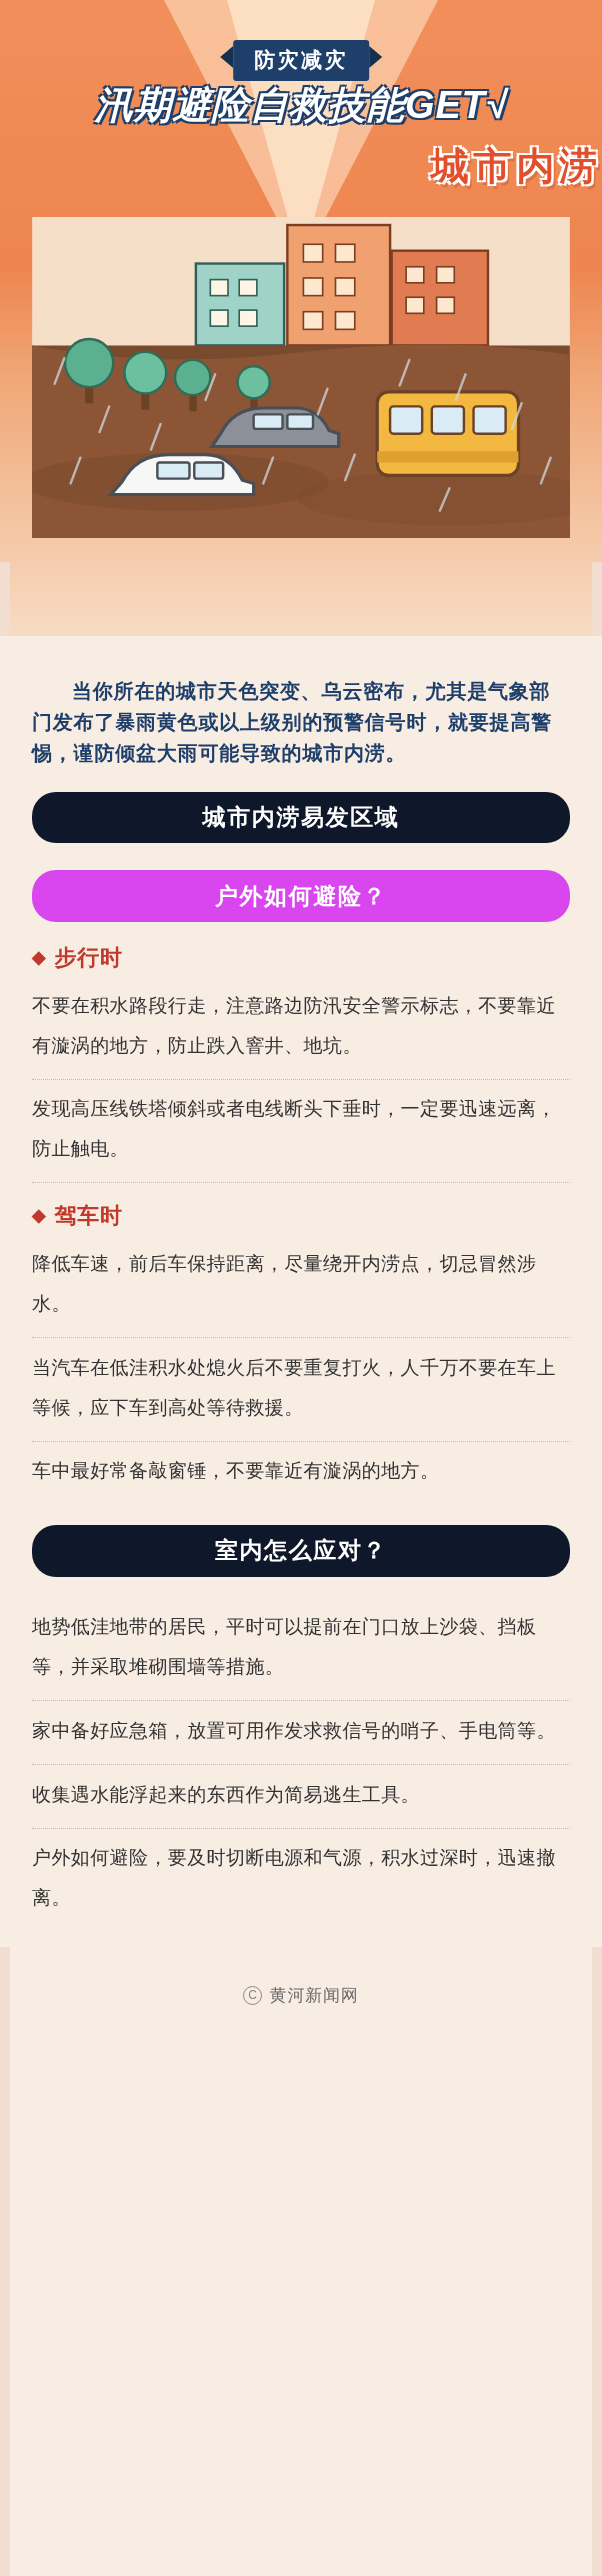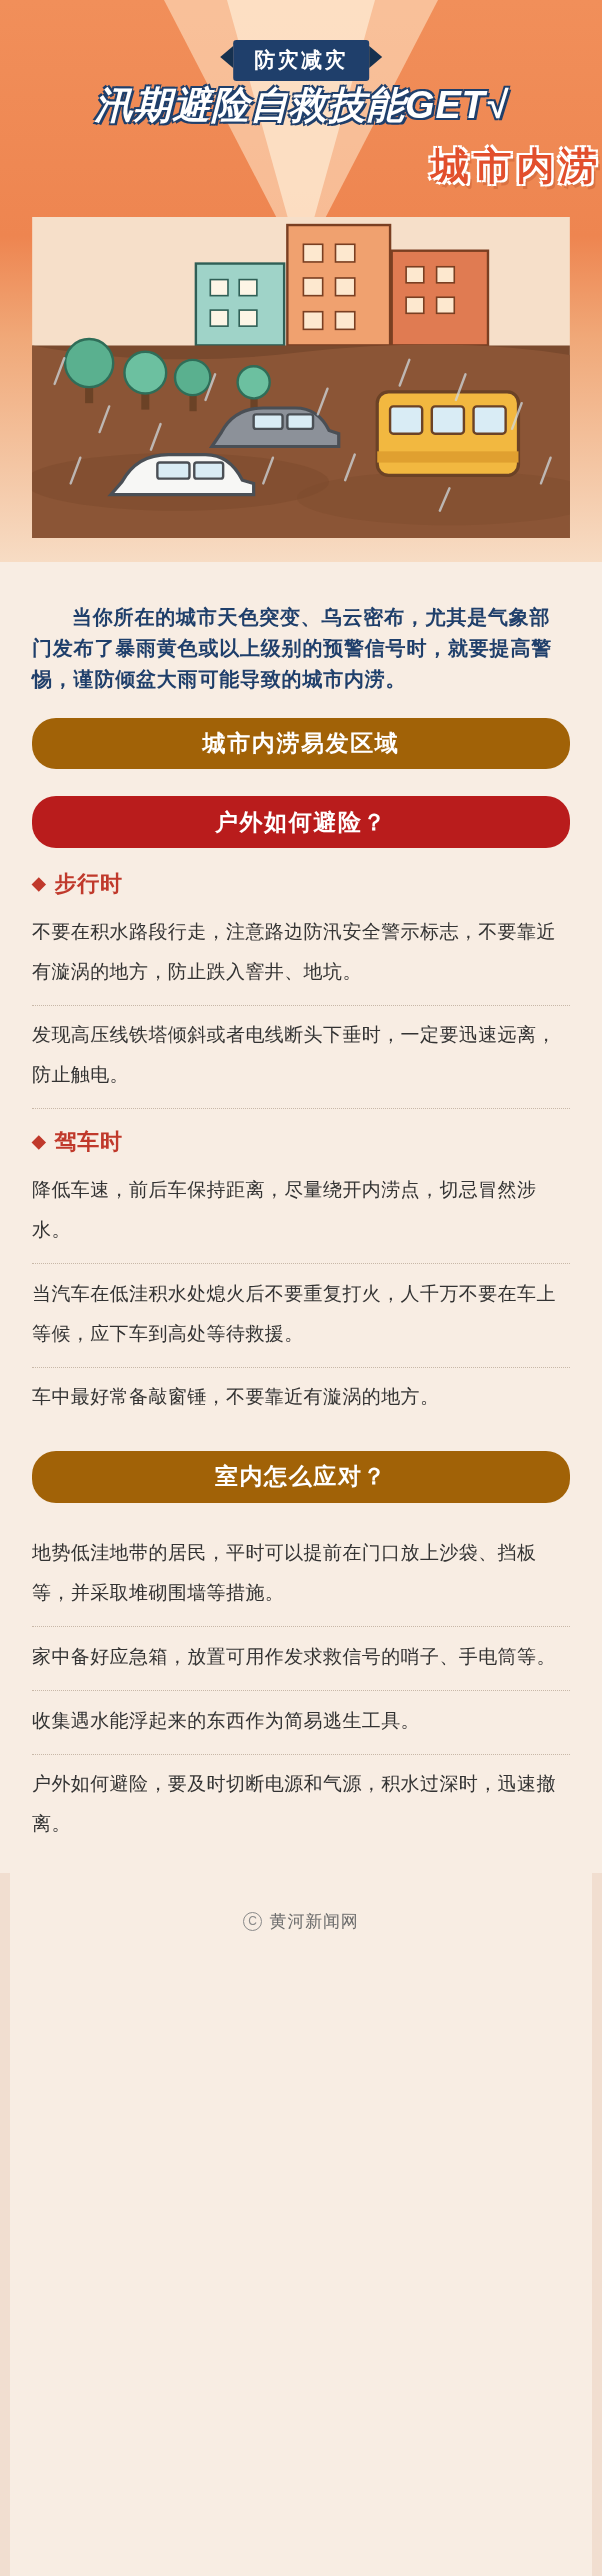--- a/index.html
+++ b/index.html
@@ -17,21 +17,21 @@
     width: 602px;
     min-height: 2576px;
     background: #f8ede3;
     overflow: hidden;
   }
 
   
   .header {
     position: relative;
     width: 602px;
-    height: 562px;
+    height: 636px;
     background: linear-gradient(180deg, #f18f5a 0%, #ee8550 42%, #f0a878 60%, #f7dcc4 100%);
     overflow: hidden;
   }
   .beam {
     position: absolute;
     top: 0;
     left: 50%;
     transform: translateX(-50%);
     width: 0;
     height: 0;
@@ -132,22 +132,22 @@
     margin: 27px auto 21px auto;
     width: 100%;
     text-align: center;
     color: #ffffff;
     font-size: 23px;
     font-weight: bold;
     letter-spacing: 1.6px;
     padding: 10.4px 0;
     border-radius: 24px;
   }
-  .sh-blue { background: #a16207; margin-top: 21px; }
-  .sh-red  { background: #b91c1c; text-align: center; }
+  .sh-blue { background: #0f172a; margin-top: 21px; }
+  .sh-red  { background: #d946ef; text-align: center; }
 
   .para {
     color: #333333;
     font-size: 19px;
     line-height: 40px;
     letter-spacing: 0.4px;
     padding: 9.6px 0 13px 0;
     border-bottom: 1.6px dotted #c8b8a8;
   }
   .para:last-child { border-bottom: none; }

